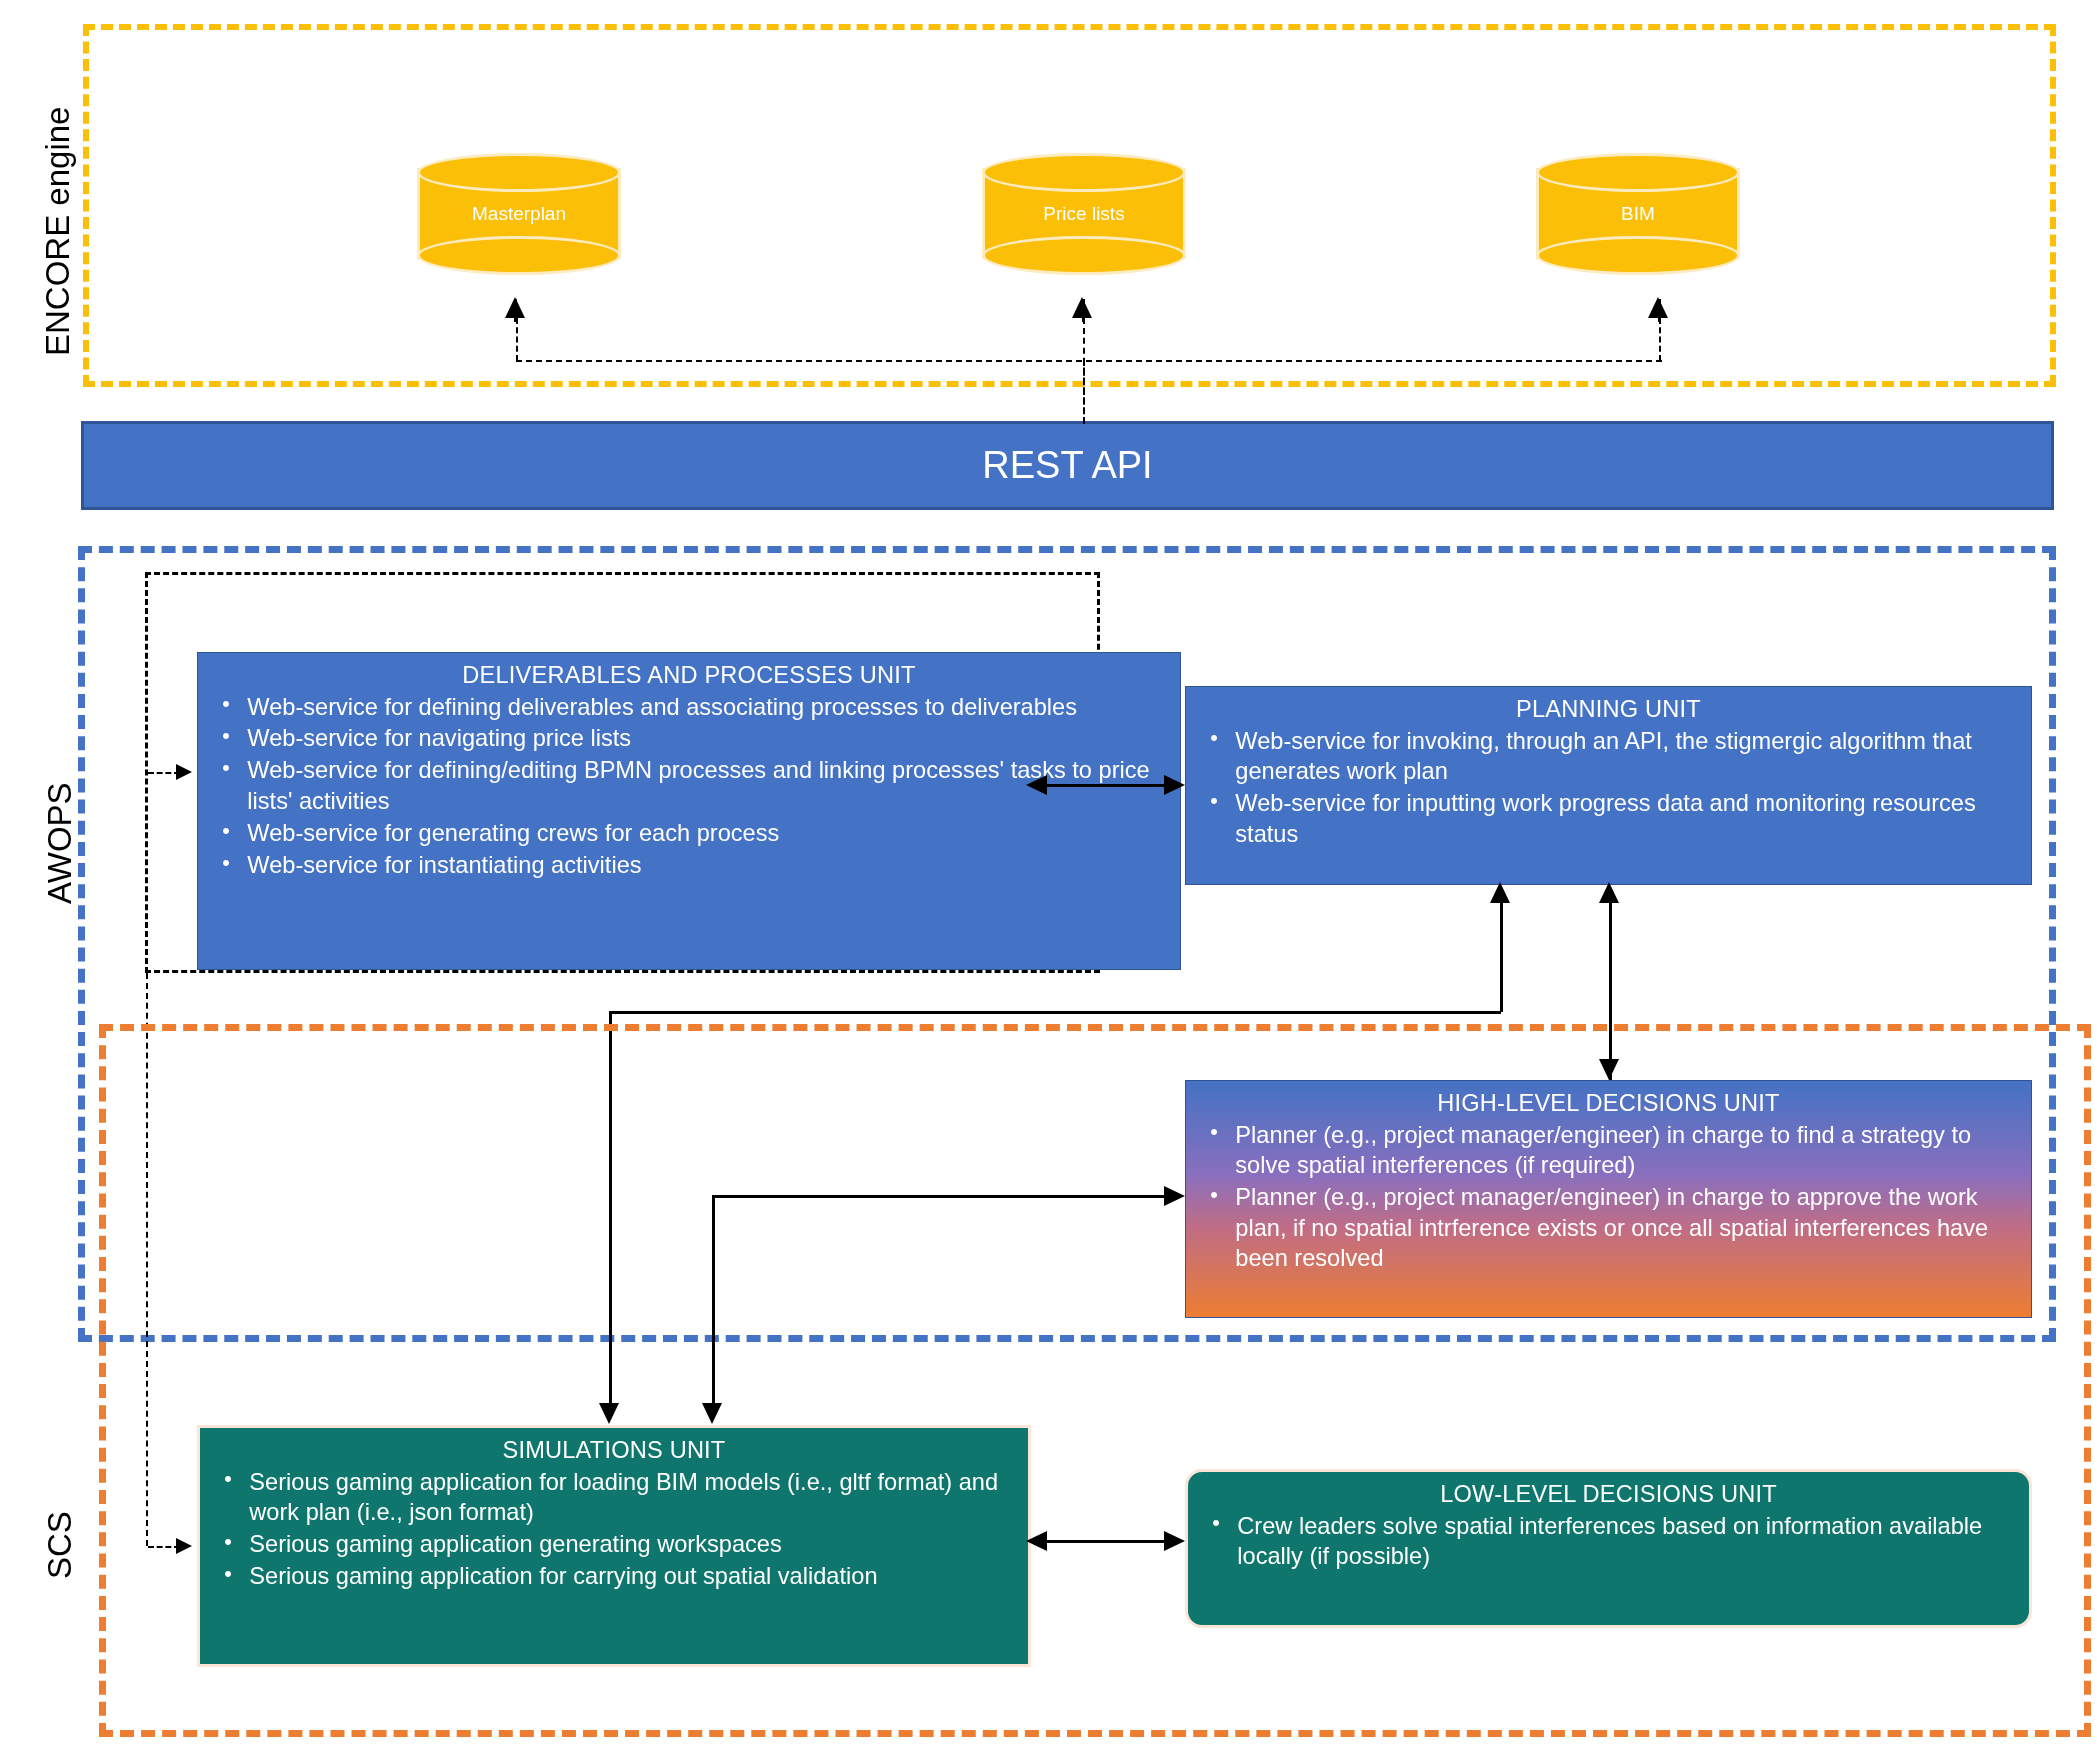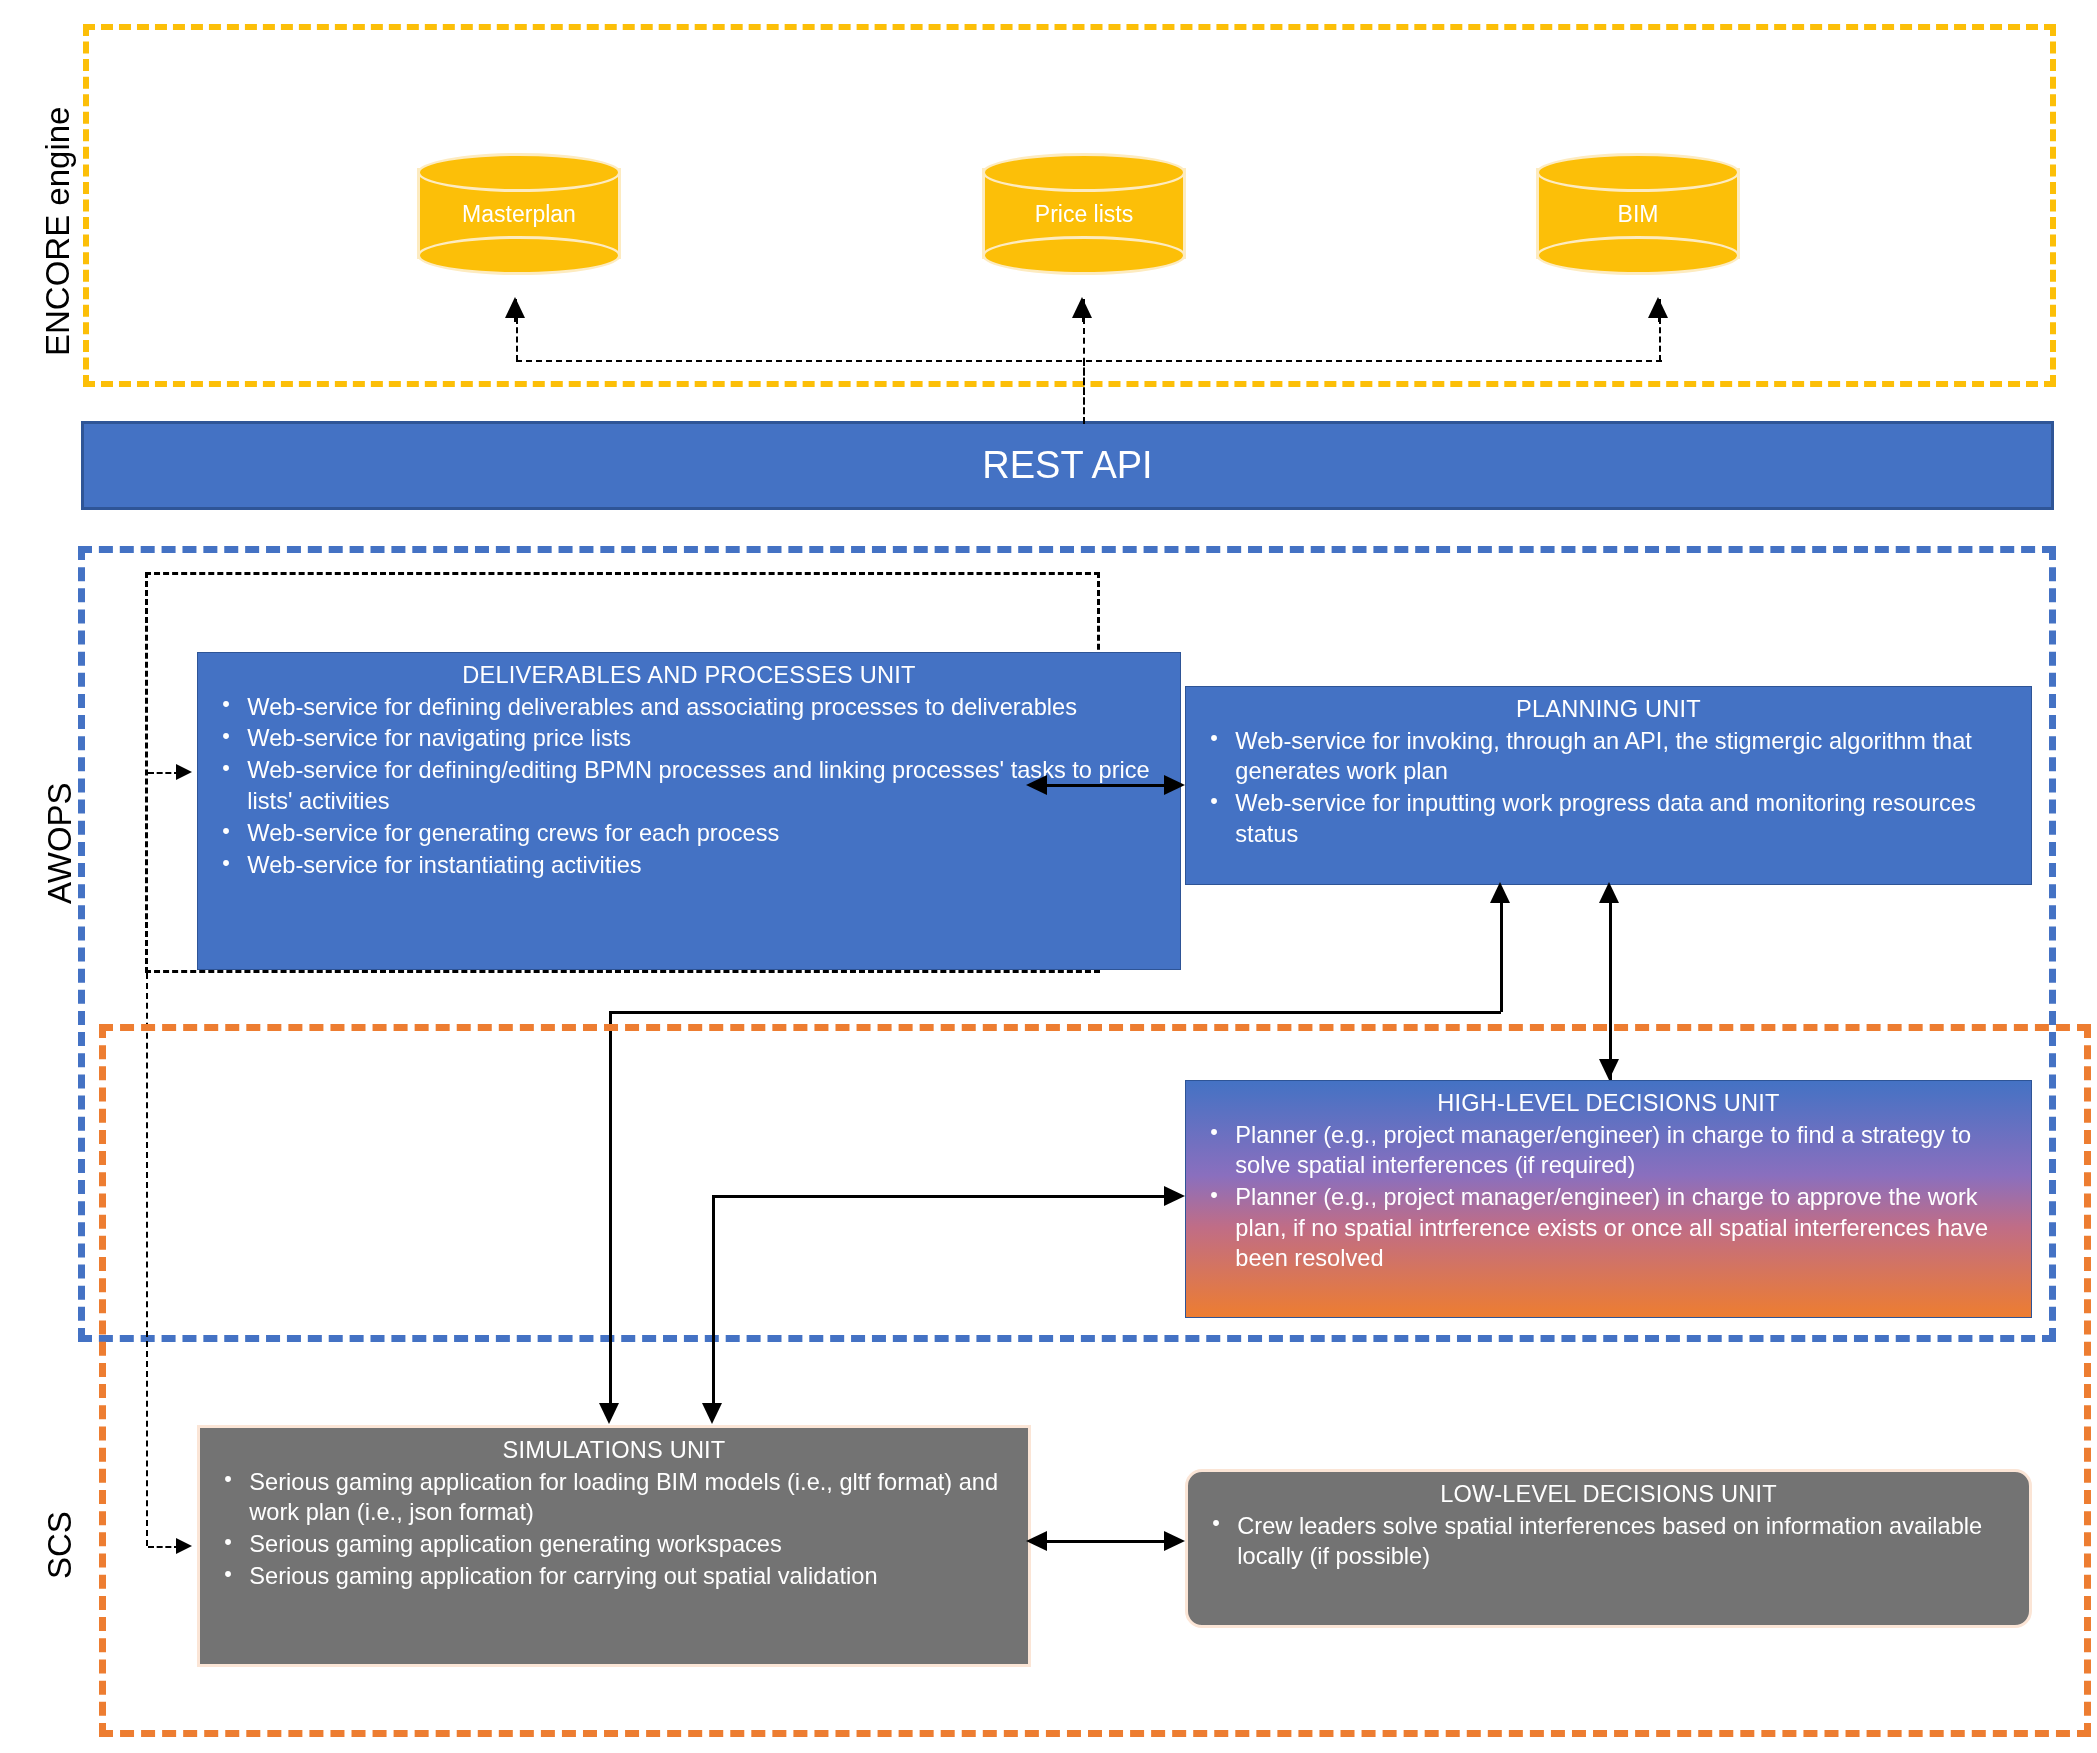--- a/index.html
+++ b/index.html
@@ -86,38 +86,38 @@
     box-sizing: border-box;
   }
   .cyl-label {
     position: absolute;
     left: 0;
     top: 50%;
     transform: translateY(-50%);
     width: 100%;
     text-align: center;
     color: #ffffff;
-    font-size: 23px;
+    font-size: 19px;
     font-family: "Liberation Sans", sans-serif;
     z-index: 4;
   }
 
   
   .unitbox {
     position: absolute;
     box-sizing: border-box;
     color: #ffffff;
     padding: 9px 15.3px 9px 15.3px;
   }
   .unitbox.blue {
     background: #4472C4;
     border: 1.9px solid #2E5496;
   }
   .unitbox.orange {
-    background: #737373;
+    background: #0f766e;
     border: 3.8px solid #FBE5D6;
   }
   .unitbox.grad {
     background: linear-gradient(180deg, #4472C4 0%, #8A6FBE 40%, #C06D86 62%, #ED7D31 100%);
     border: 1.9px solid #2E5496;
   }
   .unit-title {
     text-align: center;
     font-size: 23.6px;
     letter-spacing: 0.2px;

